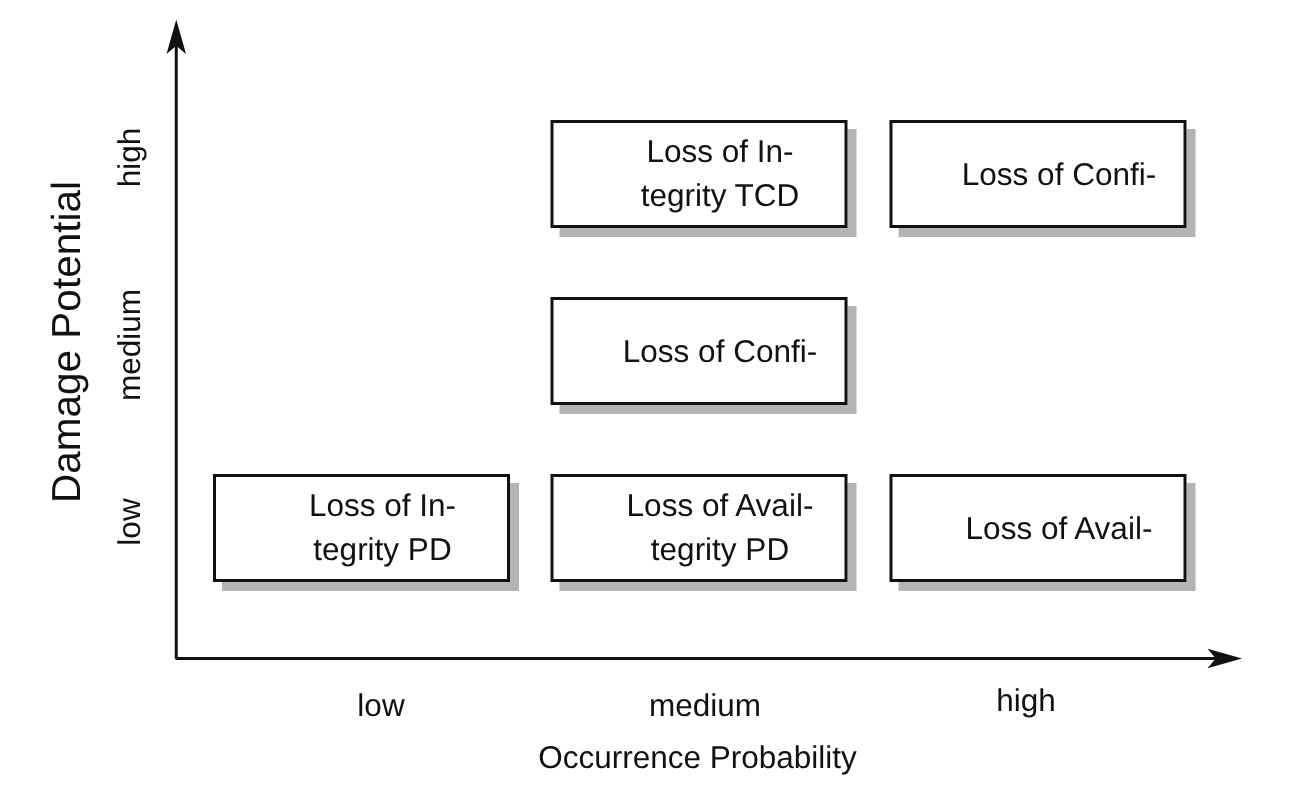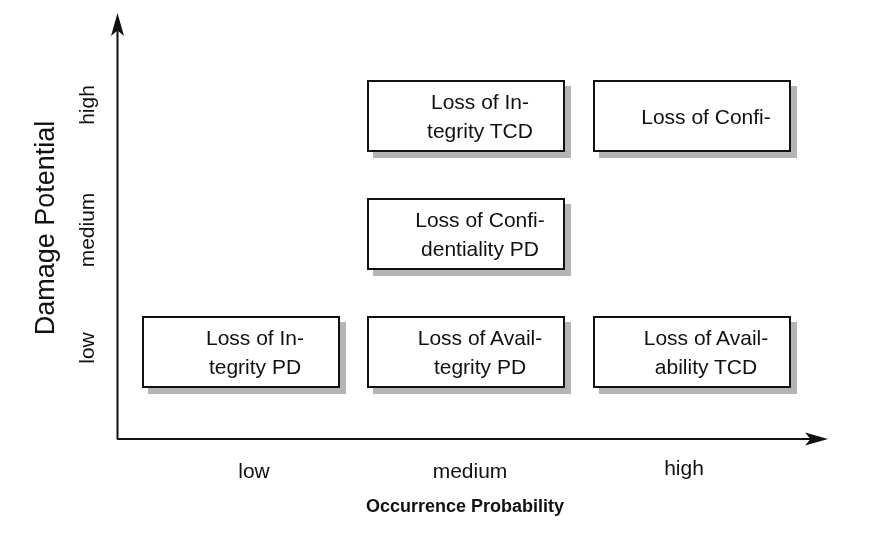--- a/index.html
+++ b/index.html
@@ -50,23 +50,22 @@
   }
   .ytick {
     position: absolute;
     transform: translate(-50%, -50%) rotate(-90deg);
     font-size: 21px;
     white-space: nowrap;
   }
   .xtitle {
     position: absolute;
     transform: translate(-50%, -50%);
-    font-size: 18px;
+    font-size: 21px;
     white-space: nowrap;
-    font-weight: bold;
   }
   .ytitle {
     position: absolute;
     transform: translate(-50%, -50%) rotate(-90deg);
     font-size: 27px;
     white-space: nowrap;
   }
 </style>
 </head>
 <body>
@@ -96,31 +95,29 @@
     <span class="node-line">Loss of In-</span>
     <span class="node-line">tegrity TCD</span>
   </div>
 
   <div class="node" style="left:593px;top:80px">
     <span class="node-line">Loss of Confi-</span>
   </div>
 
   <div class="node" style="left:367px;top:198px">
     <span class="node-line">Loss of Confi-</span>
-    <span class="node-line">dentiality PD</span>
   </div>
 
   <div class="node" style="left:142px;top:316px">
     <span class="node-line">Loss of In-</span>
     <span class="node-line">tegrity PD</span>
   </div>
 
   <div class="node" style="left:367px;top:316px">
     <span class="node-line">Loss of Avail-</span>
     <span class="node-line">tegrity PD</span>
   </div>
 
   <div class="node" style="left:593px;top:316px">
     <span class="node-line">Loss of Avail-</span>
-    <span class="node-line">ability TCD</span>
   </div>
 
 </div>
 
 </body></html>

